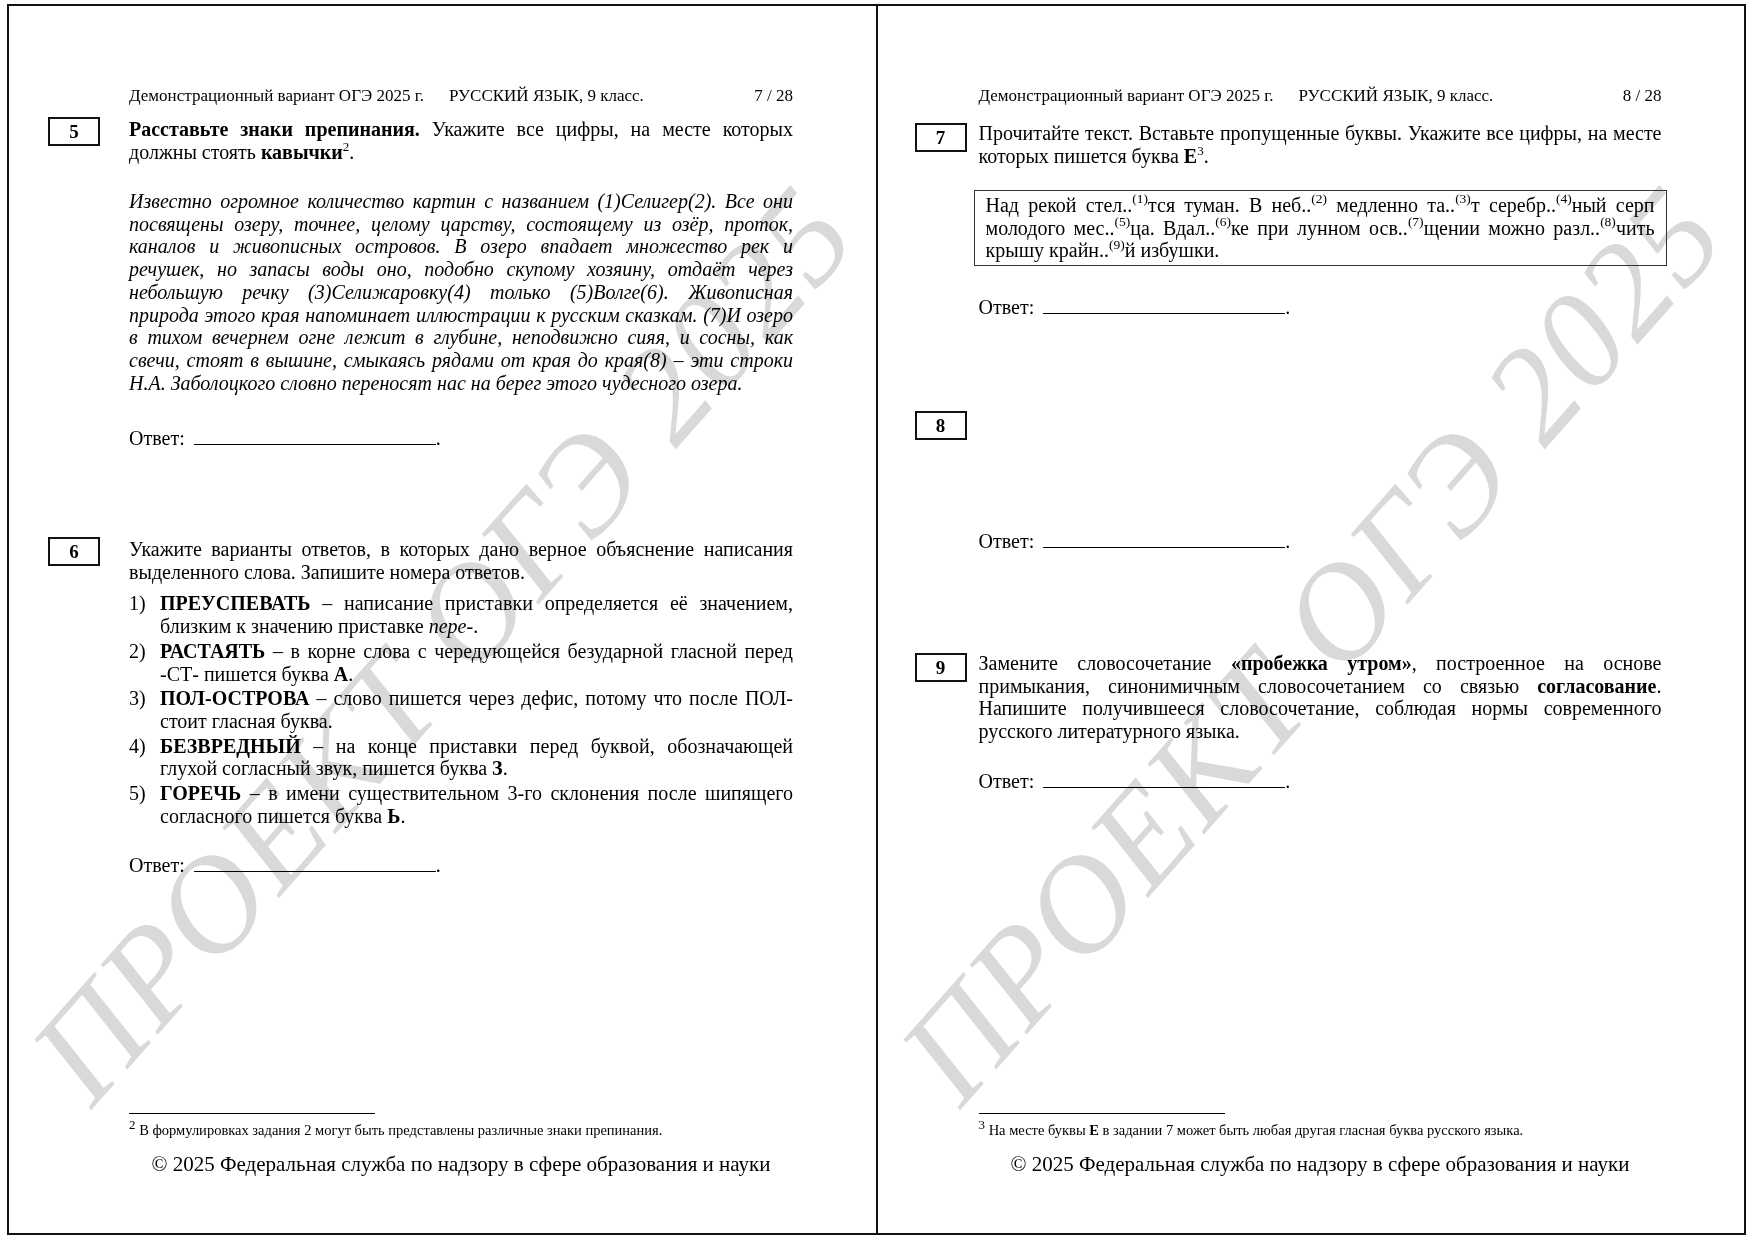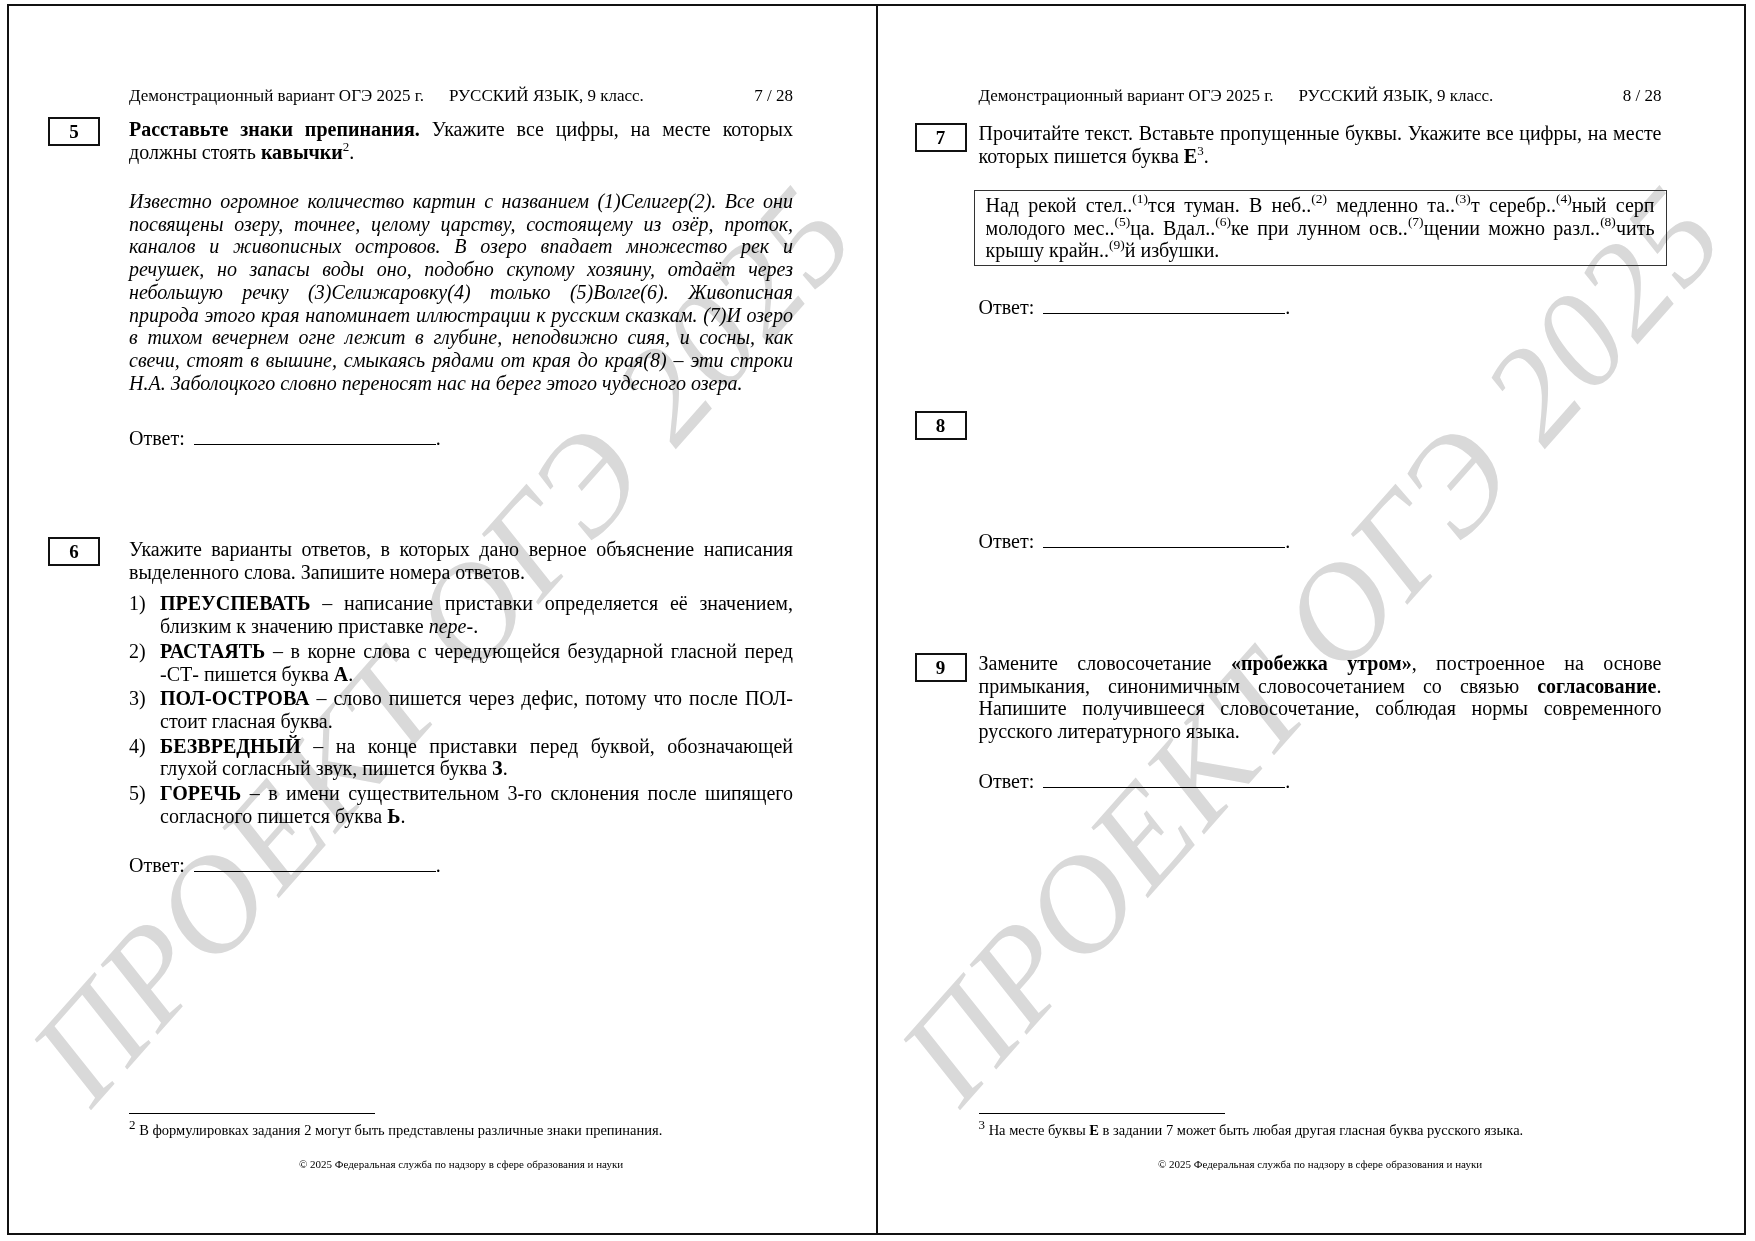--- a/index.html
+++ b/index.html
@@ -50,21 +50,21 @@
   .q6-item + .q6-item { margin-top:2px; }
   .item-text { text-align:justify; }
 
   .ans-line {
     display:inline-block; width:242px; height:20px; margin-left:9px;
     border-bottom:1.6px solid #000; vertical-align:baseline;
   }
 
   .fn-sep { position:absolute; left:var(--tx); top:1107px; width:246px; border-top:1.5px solid #000; }
   .footnote { top:1116px; font-size:14.5px; line-height:17px; }
-  .pfooter  { top:1147px; font-size:11px; text-align:center; }
+  .pfooter  { top:1147px; font-size:21px; text-align:center; }
 
   sup { font-size:13px; line-height:0; }
   .snum { font-size:13.5px; line-height:0; position:relative; top:-1px; }
   b { font-weight:bold; }
 </style>
 </head>
 <body>
 
 <div class="canvas">
   <div class="spread">

